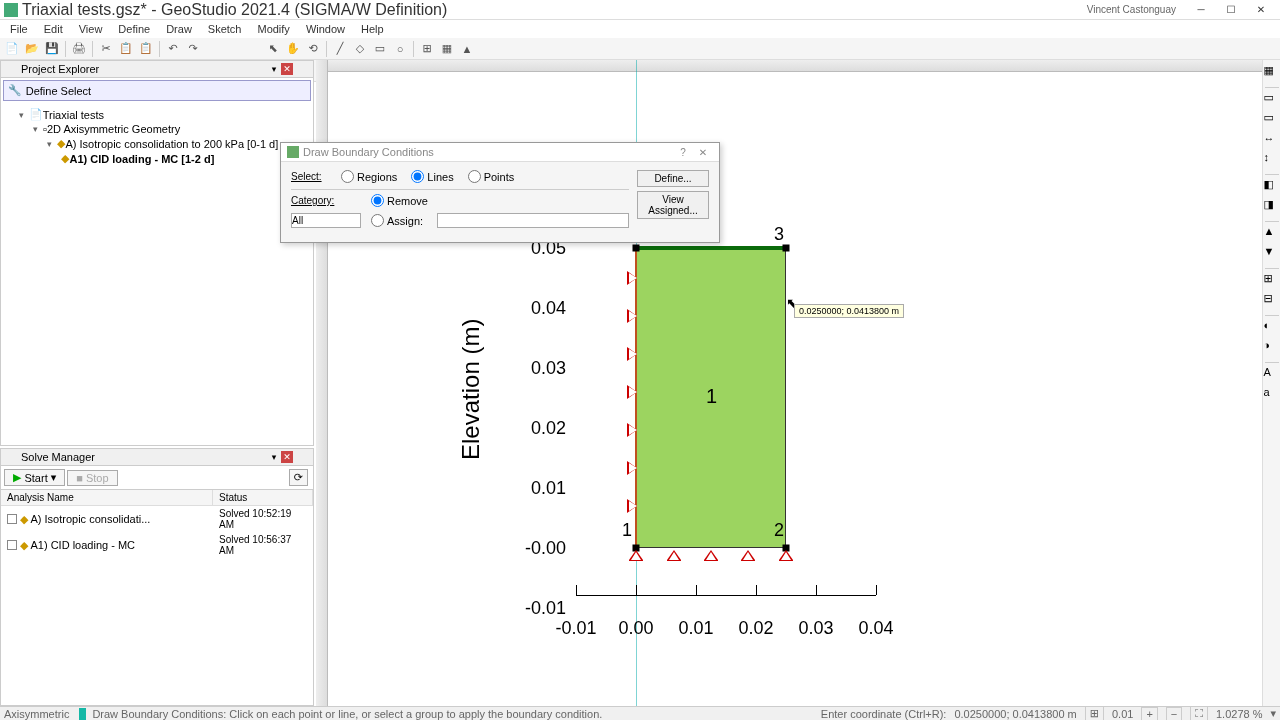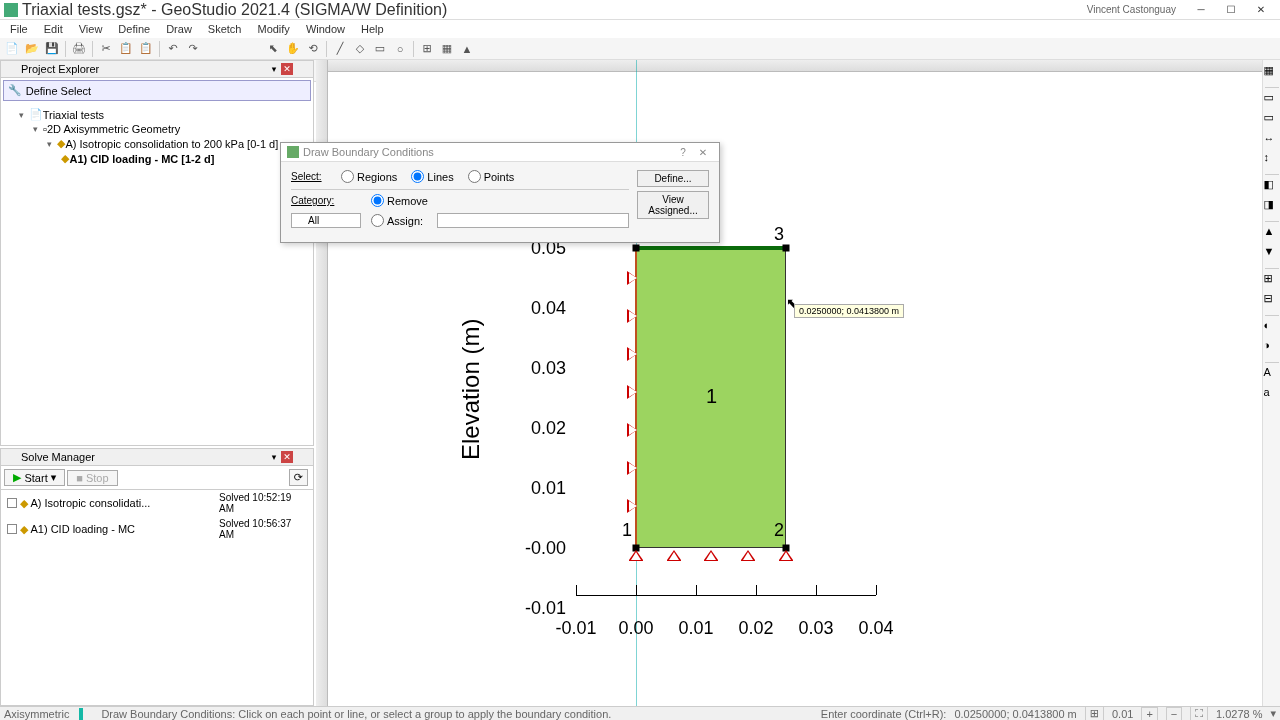--- a/index.html
+++ b/index.html
@@ -91,21 +91,21 @@
 .dlg-title .txt { flex: 1; color: #888; }
 .dlg-title .btn { width: 20px; text-align: center; font-size: 10px; color: #888; }
 .dlg-body { padding: 8px 10px; display: flex; }
 .dlg-left { flex: 1; }
 .dlg-right { width: 80px; padding-left: 8px; }
 .dlg-row { display: flex; align-items: center; margin-bottom: 6px; }
 .dlg-label { width: 50px; font-size: 10px; text-decoration: underline; }
 .dlg-radio { display: flex; align-items: center; margin-right: 14px; font-size: 10px; }
 .dlg-radio input { margin-right: 3px; }
 .dlg-btn { border: 1px solid #aaa; padding: 2px 6px; font-size: 10px; background: #f0f0f0; width: 100%; margin-bottom: 4px; text-align: center; }
-.dlg-select { border: 1px solid #aaa; padding: 1px 16px; font-size: 10px; background: #fff; }
+.dlg-select { border: 1px solid #aaa; padding: 1px 0; font-size: 10px; background: #fff; }
 .dlg-chk { display: flex; align-items: center; font-size: 10px; }
 .dlg-chk input { margin-right: 4px; }
 
 
 .vtoolbar { position: absolute; right: 0; top: 60px; width: 18px; bottom: 14px; background: #f5f5f5; border-left: 1px solid #ddd; display: flex; flex-direction: column; align-items: center; padding-top: 4px; }
 .vtb-btn { width: 16px; height: 16px; margin-bottom: 4px; }
 .vtb-sep { width: 14px; height: 1px; background: #ccc; margin: 3px 0; }
 
 
 .statusbar { position: absolute; left: 0; right: 0; bottom: 0; height: 14px; background: #f0f0f0; border-top: 1px solid #ccc; display: flex; align-items: center; font-size: 10px; color: #666; padding: 0 4px; }
@@ -316,20 +316,24 @@
       <div class="sm-btn" style="color:#aaa">
         <span style="margin-right:3px">■</span>
         <span>Stop</span>
       </div>
       <div style="flex:1"></div>
       <div class="sm-btn" style="padding:1px 4px">
         <span>⟳</span>
       </div>
     </div>
     <div class="sm-table">
+      <div class="sm-table-header">
+        <div class="sm-th c1">Analysis Name</div>
+        <div class="sm-th c2">Status</div>
+      </div>
       <div class="sm-row">
         <div class="sm-cell c1">
             <span class="sm-chk"></span>
             <span style="color:#c90;margin-right:2px">◆</span>
             <span>A) Isotropic consolidati...</span>
           </div>
         <div class="sm-cell c2">Solved 10:52:19 AM</div>
       </div>
       <div class="sm-row">
         <div class="sm-cell c1">
@@ -479,21 +483,21 @@
   <div class="vtb-sep"></div>
   <div class="vtb-btn">◐</div>
   <div class="vtb-btn">◑</div>
   <div class="vtb-sep"></div>
   <div class="vtb-btn">A</div>
   <div class="vtb-btn">a</div>
 </div>
 
 <div class="statusbar">
   <div class="status-seg">Axisymmetric</div>
-  <div class="status-seg" style="border-left:4px solid #14b8a6;padding-left:18px">Draw Boundary Conditions: Click on each point or line, or select a group to apply the boundary condition.</div>
+  <div class="status-seg" style="border-left:7px solid #14b8a6;padding-left:6px">Draw Boundary Conditions: Click on each point or line, or select a group to apply the boundary condition.</div>
   <div class="status-right">
     <span>Enter coordinate (Ctrl+R):</span>
     <span>0.0250000; 0.0413800 m</span>
     <span class="status-pill">⊞</span>
     <span>0.01</span>
     <span class="status-pill">+</span>
     <span class="status-pill">−</span>
     <span class="status-pill">⛶</span>
     <span>1.0278 %</span>
     <span>▾</span>

